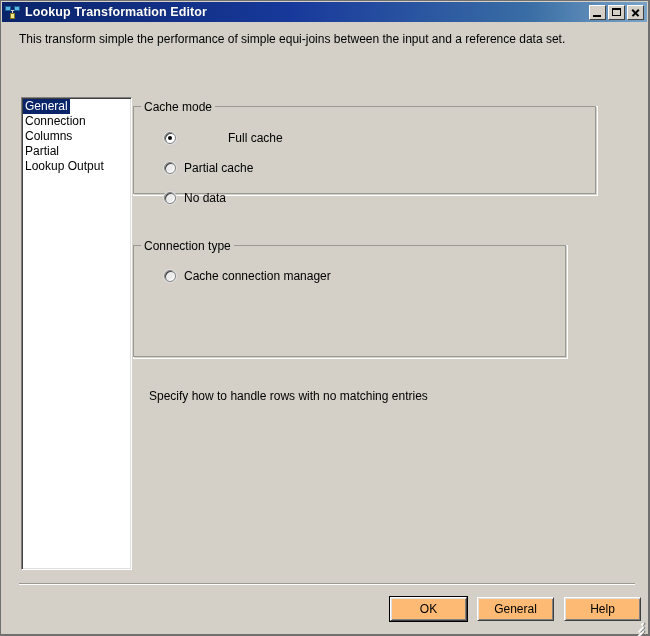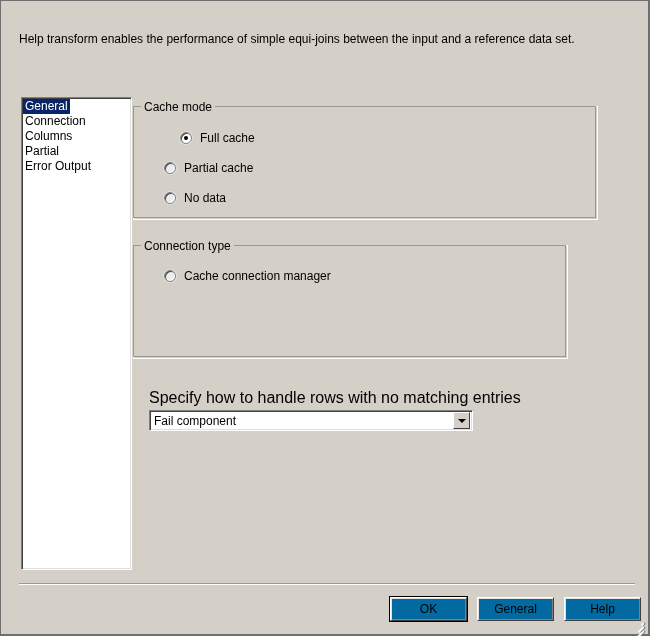--- a/index.html
+++ b/index.html
@@ -178,21 +178,21 @@
     background: #d4d0c8;
     padding: 0 3px;
     font-size: 12px;
     color: #000;
     white-space: nowrap;
     z-index: 2;
   }
 
   #group-cache {
     left: 131px; top: 84px;
-    width: 465px; height: 114px;
+    width: 465px; height: 90px;
   }
   #group-conn {
     left: 131px; top: 223px;
     width: 435px; height: 114px;
   }
 
   
   .radio-row {
     position: absolute;
     display: flex;
@@ -225,21 +225,21 @@
   .radio-label {
     font-size: 12px;
     color: #000;
     white-space: nowrap;
   }
 
   
   .field-label {
     position: absolute;
     left: 147px; top: 367px;
-    font-size: 16px;
+    font-size: 12px;
     color: #000;
     white-space: nowrap;
   }
   .combo {
     position: absolute;
     left: 147px; top: 388px;
     width: 324px; height: 21px;
     background: #ffffff;
     box-sizing: border-box;
     border: 1px solid;
@@ -285,21 +285,21 @@
     height: 2px;
     border-top: 1px solid #9a9a94;
     border-bottom: 1px solid #ffffff;
     box-sizing: border-box;
   }
   .btn {
     position: absolute;
     top: 575px;
     width: 77px;
     height: 24px;
-    background: #0369a1;
+    background: #fdba74;
     border: 1px solid;
     border-color: #ffffff #404040 #404040 #ffffff;
     box-shadow: inset 1px 1px 0 #dfdfdf, inset -1px -1px 0 #808080;
     box-sizing: border-box;
     font-family: "Liberation Sans", sans-serif;
     font-size: 12px;
     color: #000;
     cursor: default;
     padding: 0;
     line-height: 22px;
@@ -326,48 +326,66 @@
   }
   .grip i.l1 { right: 1px;  bottom: 1px; width: 11px; height: 1.5px; transform: rotate(-45deg); transform-origin: right bottom; }
   .grip i.l2 { right: 1px;  bottom: 5px; width: 7px;  height: 1.5px; transform: rotate(-45deg); transform-origin: right bottom; }
   .grip i.l3 { right: 1px;  bottom: 9px; width: 3px;  height: 1.5px; transform: rotate(-45deg); transform-origin: right bottom; }
 </style>
 </head>
 <body>
 
 <div class="window">
 
+  <div class="titlebar">
+    <span class="title-icon">
+      <span class="bar"></span>
+      <span class="stem"></span>
+      <span class="blk b1"></span>
+      <span class="blk b2"></span>
+      <span class="blk b3"></span>
+    </span>
+    <span class="title-text">Lookup Transformation Editor</span>
+    <span class="title-buttons">
+      <button class="tbtn min" title="Minimize"></button>
+      <button class="tbtn max" title="Maximize"></button>
+      <button class="tbtn close" title="Close">
+          <i class="x1"></i>
+          <i class="x2"></i>
+        </button>
+    </span>
+  </div>
 
   <div class="client">
 
-    <div class="description">Help transform enables the performance of simple equi-joins between the input and a reference data set.</div>
+    <div class="description">This transform simple the performance of simple equi-joins between the input and a reference data set.</div>
 
     <div class="navlist">
       <div class="nav-row">
         <span class="nav-item selected">General</span>
       </div>
       <div class="nav-row">
         <span class="nav-item">Connection</span>
       </div>
       <div class="nav-row">
         <span class="nav-item">Columns</span>
       </div>
       <div class="nav-row">
         <span class="nav-item">Partial</span>
       </div>
       <div class="nav-row">
-        <span class="nav-item">Error Output</span>
+        <span class="nav-item">Lookup Output</span>
       </div>
     </div>
 
     <div class="groupbox" id="group-cache">
       <span class="inner-border"></span>
       <span class="group-legend">Cache mode</span>
 
-      <div class="radio-row" style="left:46px; top:24px;">
+      <div class="radio-row" style="left:30px; top:24px;gap:44px;">
         <span class="radio checked"></span>
         <span class="radio-label">Full cache</span>
       </div>
       <div class="radio-row" style="left:30px; top:54px;">
         <span class="radio dim"></span>
         <span class="radio-label">Partial cache</span>
       </div>
       <div class="radio-row" style="left:30px; top:84px;">
         <span class="radio dim"></span>
         <span class="radio-label">No data</span>
@@ -378,24 +396,20 @@
       <span class="inner-border"></span>
       <span class="group-legend">Connection type</span>
 
       <div class="radio-row" style="left:30px; top:23px;">
         <span class="radio dim"></span>
         <span class="radio-label">Cache connection manager</span>
       </div>
     </div>
 
     <div class="field-label">Specify how to handle rows with no matching entries</div>
-    <div class="combo">
-      <span class="combo-text">Fail component</span>
-      <span class="combo-arrow"></span>
-    </div>
 
     <div class="separator"></div>
     <button class="btn default" id="btn-ok">OK</button>
     <button class="btn" id="btn-cancel">General</button>
     <button class="btn" id="btn-help">Help</button>
 
     <span class="grip">
       <i class="l1"></i>
         <i class="l2"></i>
         <i class="l3"></i>

